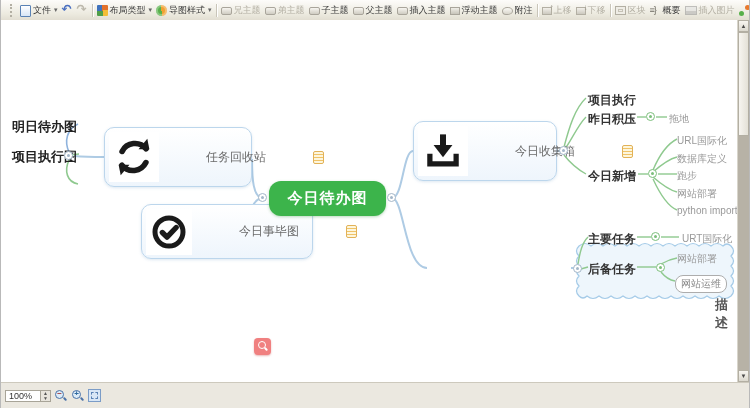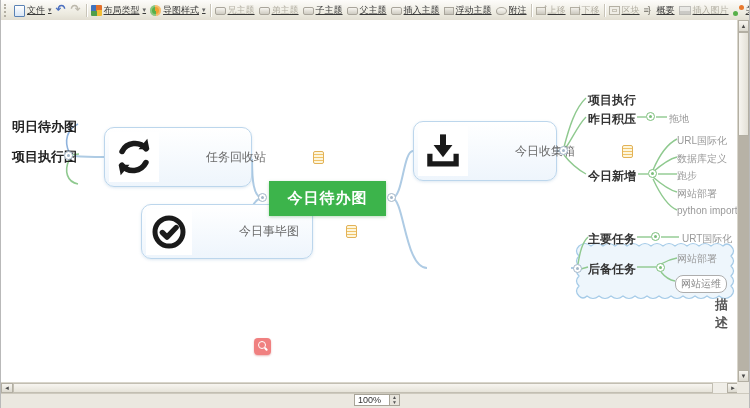--- a/index.html
+++ b/index.html
@@ -3,21 +3,21 @@
 <meta charset="utf-8">
 <style>
   html,body{margin:0;padding:0;}
   body{width:750px;height:408px;position:relative;overflow:hidden;
        font-family:"Liberation Sans","DejaVu Sans",sans-serif;background:#fff;}
   #app{position:absolute;inset:0;border-left:1px solid #b9b9b9;border-right:1px solid #b9b9b9;box-sizing:border-box;}
 
   
   .toolbar{position:absolute;top:0;left:0;right:0;height:20px;display:flex;align-items:center;
            background:linear-gradient(#fdfcfa,#eceadf 70%,#e2ded2);border-bottom:1px solid #c6c2b6;
-           font-size:9px;color:#3a3a3a;white-space:nowrap;overflow:hidden;padding-left:2px;text-decoration:underline;}
+           font-size:9px;color:#3a3a3a;white-space:nowrap;overflow:hidden;padding-left:8px;}
   .tb-grip{width:3px;height:13px;border-left:2px dotted #b3afa3;margin:0 3px 0 1px;flex:none;}
   .tb-sep{width:1px;height:13px;background:#c9c5b9;margin:0 2px;flex:none;box-shadow:1px 0 0 #fff;}
   .tb-btn{display:flex;align-items:center;gap:2px;padding:1px 2px;border-radius:2px;flex:none;cursor:default;}
   .tb-btn.disabled{color:#b3afa3;}
   .caret{font-size:7px;color:#666;margin-left:1px;}
   .i{display:inline-block;width:11px;height:11px;position:relative;flex:none;}
   .i-file{width:9px;height:10px;margin-top:1px;background:linear-gradient(#fff,#d8e6f6);border:1px solid #5a82b5;border-radius:1px;}
   .i-undo::before{content:"↶";position:absolute;left:0;top:-2px;font-size:12px;line-height:12px;color:#4a6fc0;font-weight:bold;}
   .i-redo::before{content:"↷";position:absolute;left:0;top:-2px;font-size:12px;line-height:12px;color:#bcb8ac;font-weight:bold;}
   .i-layout{background:conic-gradient(#e2702a 0 25%,#f3bd35 0 50%,#4f9e4a 0 75%,#3f72bd 0);border-radius:1px;}
@@ -40,21 +40,21 @@
   .canvas{position:absolute;top:20px;left:0;width:738px;height:362px;background:#fff;overflow:hidden;}
   .wires{position:absolute;left:0;top:0;}
   .mapnode{position:absolute;display:flex;align-items:center;box-sizing:border-box;
            border:1px solid #bcd6ec;border-radius:10px;background:linear-gradient(#ffffff,#eef5fc);
            box-shadow:0 1px 3px rgba(140,175,210,.3);padding:4px 8px 4px 4px;gap:41px;}
   .node-icon{background:#fff;display:flex;align-items:center;justify-content:center;flex:none;}
   .node-label{font-size:12px;color:#6a6a6a;margin:0 6px;white-space:nowrap;}
   .note-ic{width:11px;height:13px;flex:none;margin-left:auto;border:1px solid #e2b257;border-radius:2px;box-sizing:border-box;
            background:repeating-linear-gradient(#fdf6dd 0 2px,#f0c368 2px 3px);}
   .rootnode{position:absolute;display:flex;align-items:center;justify-content:center;
-            background:#3cb44b;border-radius:0;box-shadow:0 1px 3px rgba(60,150,70,.35);}
+            background:#3cb44b;border-radius:12px;box-shadow:0 1px 3px rgba(60,150,70,.35);}
   .rootnode span{color:#fff;font-size:15px;font-weight:bold;letter-spacing:1px;}
   .jx{position:absolute;width:9px;height:9px;border-radius:50%;background:#fff;box-sizing:border-box;}
   .jx::after{content:"";position:absolute;left:2px;top:2px;width:3px;height:3px;border-radius:50%;}
   .jx.gray{border:1px solid #a3b6c8;} .jx.gray::after{background:#a3b6c8;}
   .jx.green{border:1px solid #7cbf7c;} .jx.green::after{background:#7cbf7c;}
   .ltopic{position:absolute;width:70px;text-align:right;font-size:13px;font-weight:bold;color:#222;white-space:nowrap;}
   .btopic{position:absolute;font-size:12px;font-weight:bold;color:#333;white-space:nowrap;}
   .leaf{position:absolute;font-size:10px;color:#9a9a9a;white-space:nowrap;}
   .leaf.boxed{border:1px solid #adadad;border-radius:8px;background:#fff;padding:1px 5px;color:#8a8a8a;}
   .bnote{position:absolute;font-size:13px;color:#555;font-weight:bold;}
@@ -65,22 +65,22 @@
   
   .vscroll{position:absolute;right:0;top:20px;width:12px;height:362px;background:#b7b2a6;border-left:1px solid #d8d5cb;box-sizing:border-box;}
   .vs-btn{position:absolute;left:0;width:11px;height:12px;background:linear-gradient(#f7f5f0,#dcd9cf);border:1px solid #b3afa3;box-sizing:border-box;
           font-size:6px;color:#4a4a4a;text-align:center;line-height:11px;}
   .vs-thumb{position:absolute;left:0;top:12px;width:11px;height:104px;background:linear-gradient(90deg,#f7f5f0,#e4e1d7);border:1px solid #b3afa3;box-sizing:border-box;}
   .hscroll{position:absolute;left:0;bottom:15px;height:11px;width:738px;background:#f0eee8;border-top:1px solid #d8d5cb;box-sizing:border-box;}
   .hs-btn{position:absolute;top:0;width:12px;height:10px;background:linear-gradient(#f7f5f0,#dcd9cf);border:1px solid #b3afa3;box-sizing:border-box;
           font-size:6px;color:#4a4a4a;text-align:center;line-height:9px;}
   .hs-thumb{position:absolute;left:12px;top:0;height:10px;width:700px;background:linear-gradient(#f7f5f0,#e6e3d9);border:1px solid #c2beb2;box-sizing:border-box;}
   .corner{position:absolute;right:0;bottom:15px;width:12px;height:11px;background:#ece9e1;}
-  .statusbar{position:absolute;left:0;right:0;bottom:0;height:15px;background:#ebe8e0;border-top:1px solid #cdc9bd;
-             display:flex;align-items:center;gap:3px;padding-left:4px;box-sizing:border-box;flex-direction:column;}
+  .statusbar{position:absolute;left:0;right:0;bottom:0;height:26px;background:#ebe8e0;border-top:1px solid #cdc9bd;
+             display:flex;align-items:center;gap:3px;padding-left:4px;box-sizing:border-box;}
   .zoombox{display:flex;align-items:center;width:46px;height:12px;background:#fff;border:1px solid #a8a498;font-size:9px;color:#333;box-sizing:border-box;}
   .zoombox .zval{flex:1;padding-left:3px;}
   .spin{width:9px;height:100%;border-left:1px solid #a8a498;background:#e8e5dd;display:flex;flex-direction:column;align-items:center;justify-content:center;font-size:5px;line-height:5px;color:#555;}
   .sb-mag{width:14px;height:13px;position:relative;}
   .sb-mag::before{content:"";position:absolute;left:1px;top:1px;width:7px;height:7px;border:1.5px solid #4a72a8;border-radius:50%;background:#dcebf7;box-sizing:content-box;}
   .sb-mag::after{content:"";position:absolute;left:9px;top:9px;width:4px;height:2px;background:#4a72a8;transform:rotate(45deg);border-radius:1px;}
   .sb-mag .sign{position:absolute;left:2px;top:1px;width:7px;text-align:center;font-size:8px;line-height:8px;color:#a33c3c;font-weight:bold;}
   .sb-mag .sign.plus{color:#2f6aa0;}
   .sb-fit{width:13px;height:13px;border:1px solid #7b9cc7;background:#d8e6f5;position:relative;box-sizing:border-box;}
   .sb-fit::before{content:"";position:absolute;inset:2px;border:1px dashed #5a82b5;}

